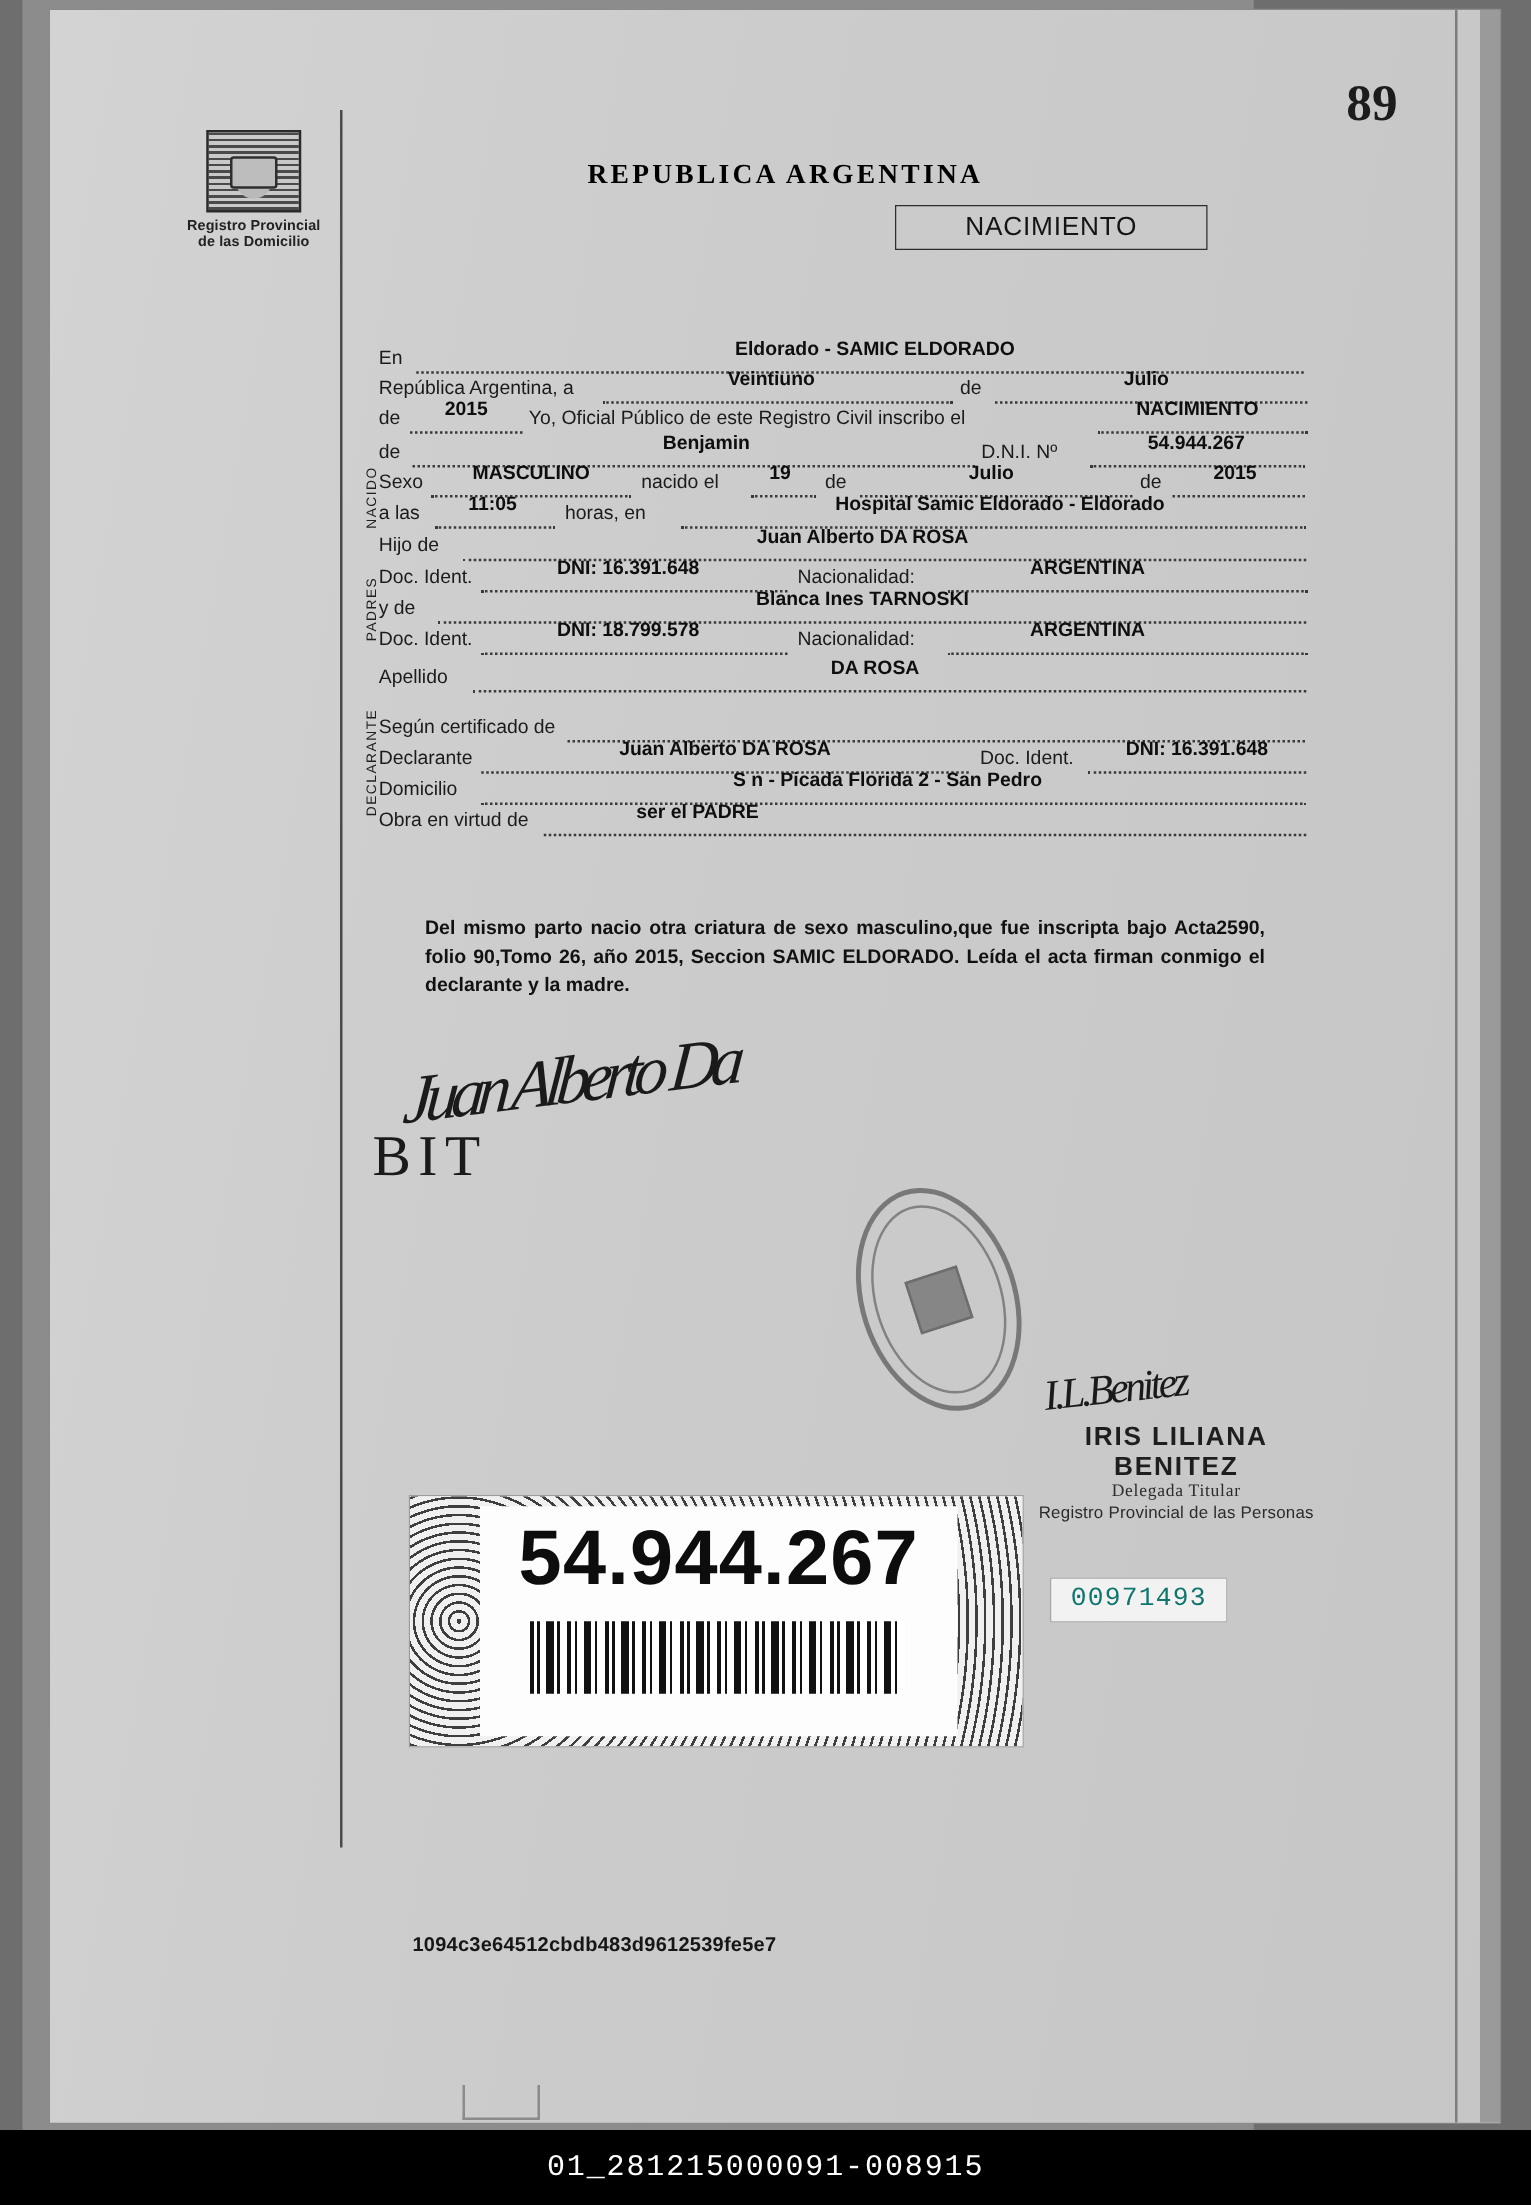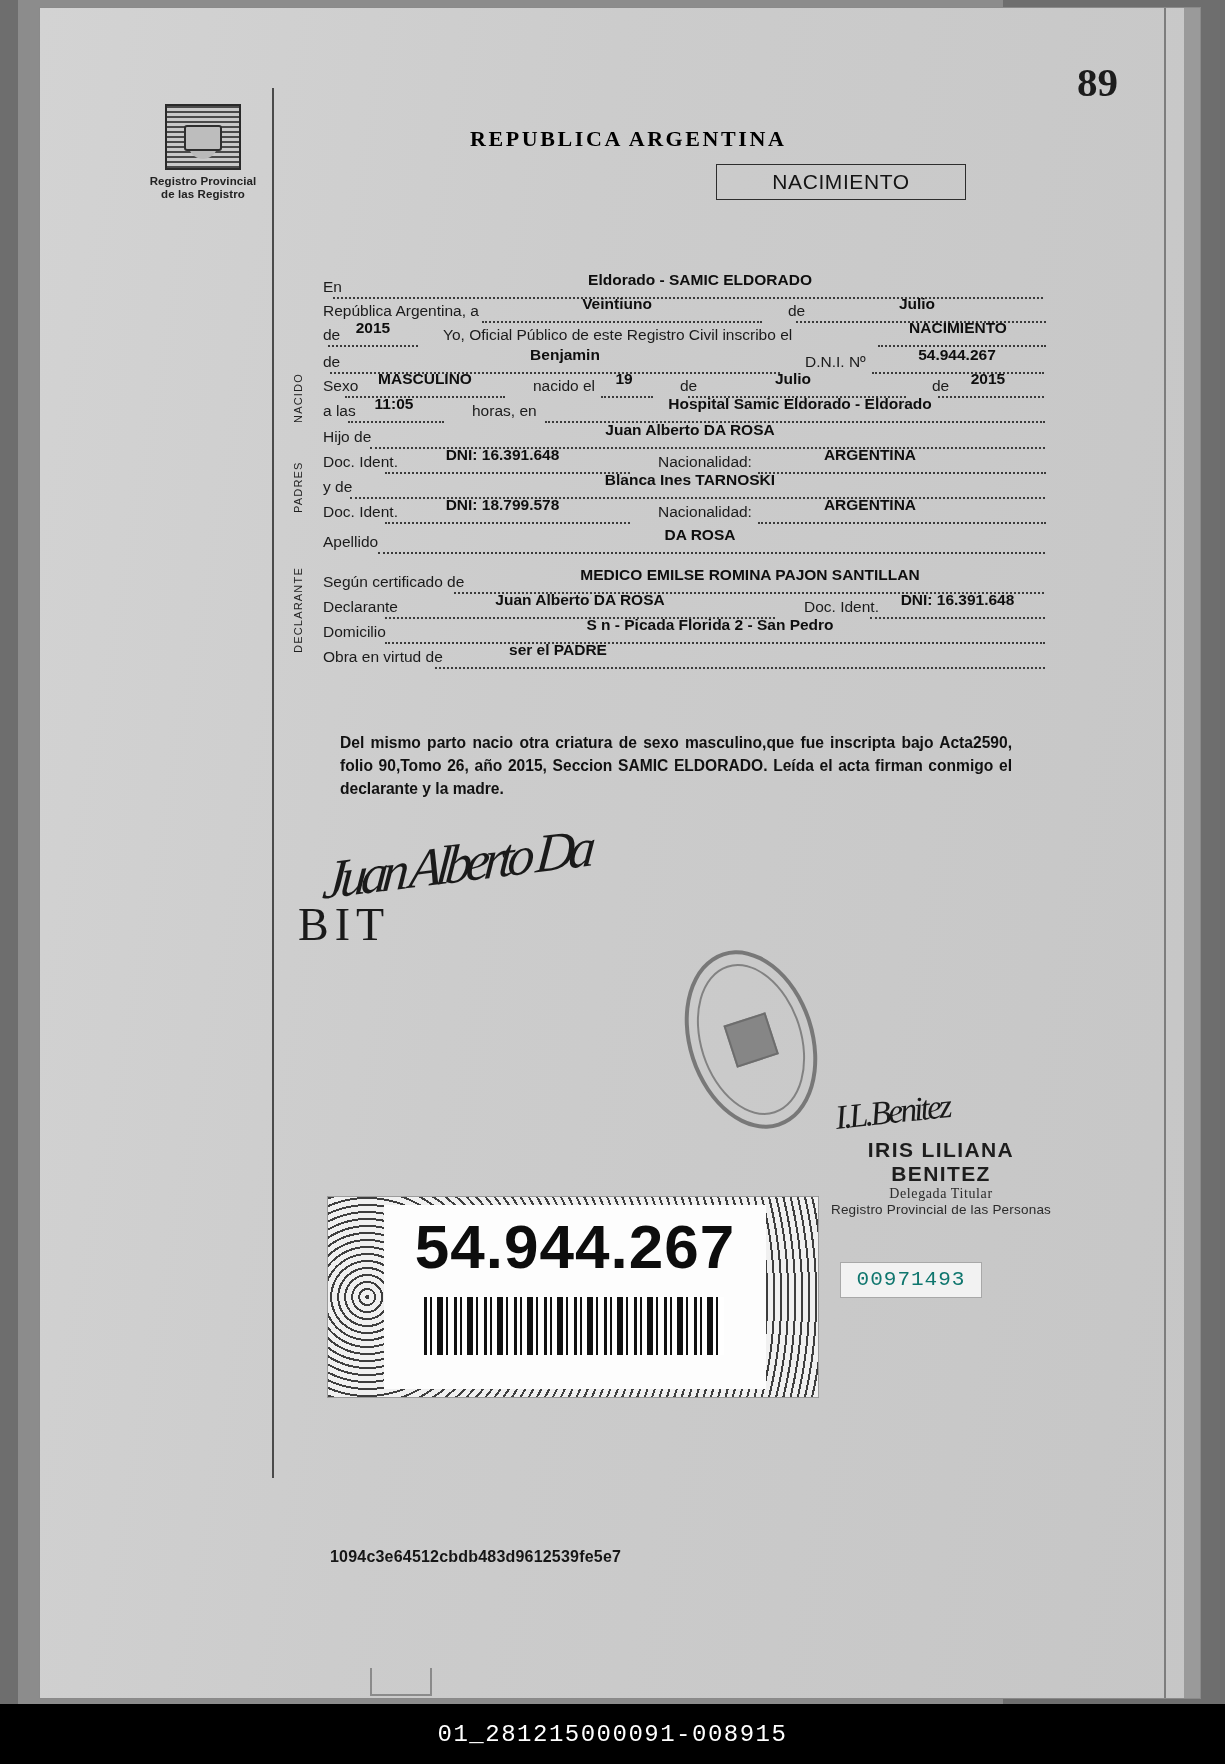--- a/index.html
+++ b/index.html
@@ -162,21 +162,20 @@
     transform-origin: left top;
     white-space: nowrap;
   }
 
   
   .line {
     position: absolute;
     font-size: 15.5px;
     color: #1b1b1b;
     white-space: nowrap;
-    margin-left: 20px;
   }
   .val {
     font-weight: bold;
     font-size: 15.5px;
     color: #101010;
     display: inline-block;
     text-align: center;
   }
   
   .field {
@@ -398,21 +397,21 @@
     <div class="edge-line" style="right:34px;"></div>
 
     <div class="vrule"></div>
 
     <div class="page-number">89</div>
 
     <div class="crest-block">
       <div class="crest"></div>
       <div class="crest-caption">
         <div>Registro Provincial</div>
-        <div>de las Registro</div>
+        <div>de las Domicilio</div>
       </div>
     </div>
 
     <div class="doc-title">REPUBLICA ARGENTINA</div>
 
 
     <div class="nacimiento-box">NACIMIENTO</div>
 
     <div class="side-label" style="left:252px; top:415px;">NACIDO</div>
     <div class="side-label" style="left:252px; top:505px;">PADRES</div>
@@ -484,21 +483,20 @@
     <div class="line" style="left:598px; top:495px;">Nacionalidad:</div>
     <div class="dotline" style="left:718px; top:513px; width:288px;"></div>
     <div class="field" style="left:730px; top:488px; width:200px;">ARGENTINA</div>
 
     <div class="line" style="left:263px; top:525px;">Apellido</div>
     <div class="dotline" style="left:338px; top:543px; width:667px;"></div>
     <div class="field" style="left:490px; top:518px; width:340px;">DA ROSA</div>
 
     <div class="line" style="left:263px; top:565px;">Según certificado de</div>
     <div class="dotline" style="left:414px; top:583px; width:590px;"></div>
-    <div class="field" style="left:440px; top:558px; width:540px;">MEDICO EMILSE ROMINA PAJON SANTILLAN</div>
 
     <div class="line" style="left:263px; top:590px;">Declarante</div>
     <div class="dotline" style="left:345px; top:608px; width:390px;"></div>
     <div class="field" style="left:390px; top:583px; width:300px;">Juan Alberto DA ROSA</div>
     <div class="line" style="left:744px; top:590px;">Doc. Ident.</div>
     <div class="dotline" style="left:830px; top:608px; width:175px;"></div>
     <div class="field" style="left:830px; top:583px; width:175px;">DNI: 16.391.648</div>
 
     <div class="line" style="left:263px; top:615px;">Domicilio</div>
     <div class="dotline" style="left:345px; top:633px; width:660px;"></div>

